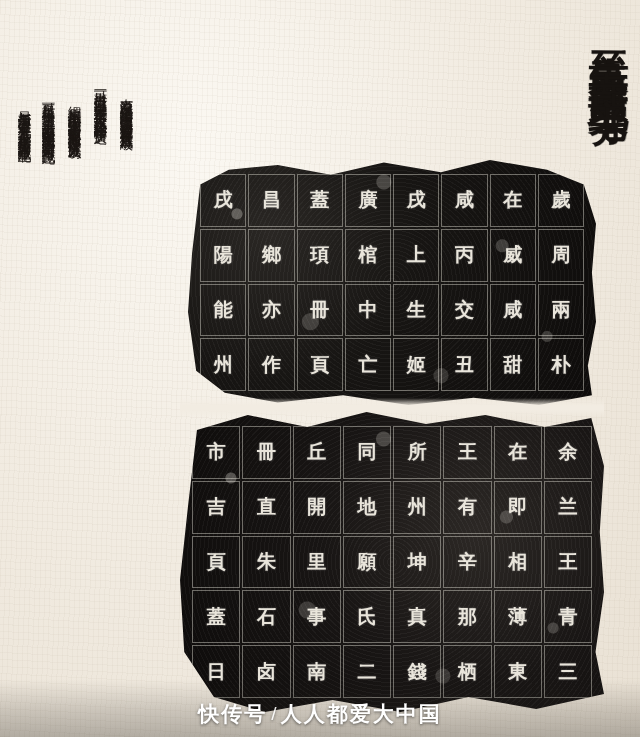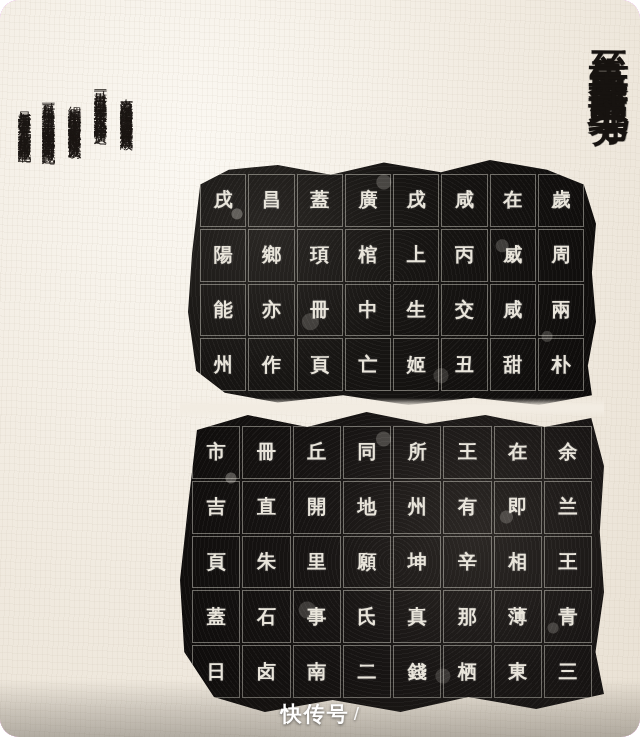--- a/index.html
+++ b/index.html
@@ -9,21 +9,20 @@
   }
   body {
     font-family: "Liberation Sans", sans-serif;
   }
   .page {
     position: relative;
     width: 640px;
     height: 737px;
     overflow: hidden;
     background: #d946ef;
-    border-radius: 19px;
   }
   
   .paper {
     position: absolute;
     inset: 0;
     background:
       radial-gradient(ellipse at 30% 20%, #fbf8f2 0%, #f2ece2 45%, #e9e1d4 100%),
       linear-gradient(180deg, #f7f3ec 0%, #efe8dc 60%, #e6ddcf 100%);
   }
   .paper::after {
@@ -307,15 +306,16 @@
   <div class="vtext colophon" id="colophon-col-1">右券湮沒已久近儀于平陽陳氏故舊發現歸溫州市文管會保存在贊糧方成為二級</div>
   <div class="vtext colophon" id="colophon-col-2">可辨者一行日字已漫滅十字僅首左十第二行吳故余人之昌孫詒讓釋作余曾廣之</div>
   <div class="vtext colophon" id="colophon-col-3">細審原刻似合作由與文中調字言旁相齒處似如出撇亦八作件今不復審究爰以為</div>
   <div class="vtext colophon" id="colophon-col-4">可意起朱第一行畢字上邊有了余字去刻過中山為堅字錢文祭去此國山天堂溫州有又献可識也此</div>
   <div class="vtext colophon" id="colophon-col-5">早与斯中溪三老碑並重矣一九六三年七月永嘉柯念年雅拓介讀方厳識于江北里</div>
 
   <div id="watermark-scrim"></div>
   <div id="watermark">
     <span class="wm-text">快传号</span>
     <span class="wm-sep">/</span>
+    <span class="wm-text">人人都爱大中国</span>
   </div>
 
 </div>
 
 </body></html>

